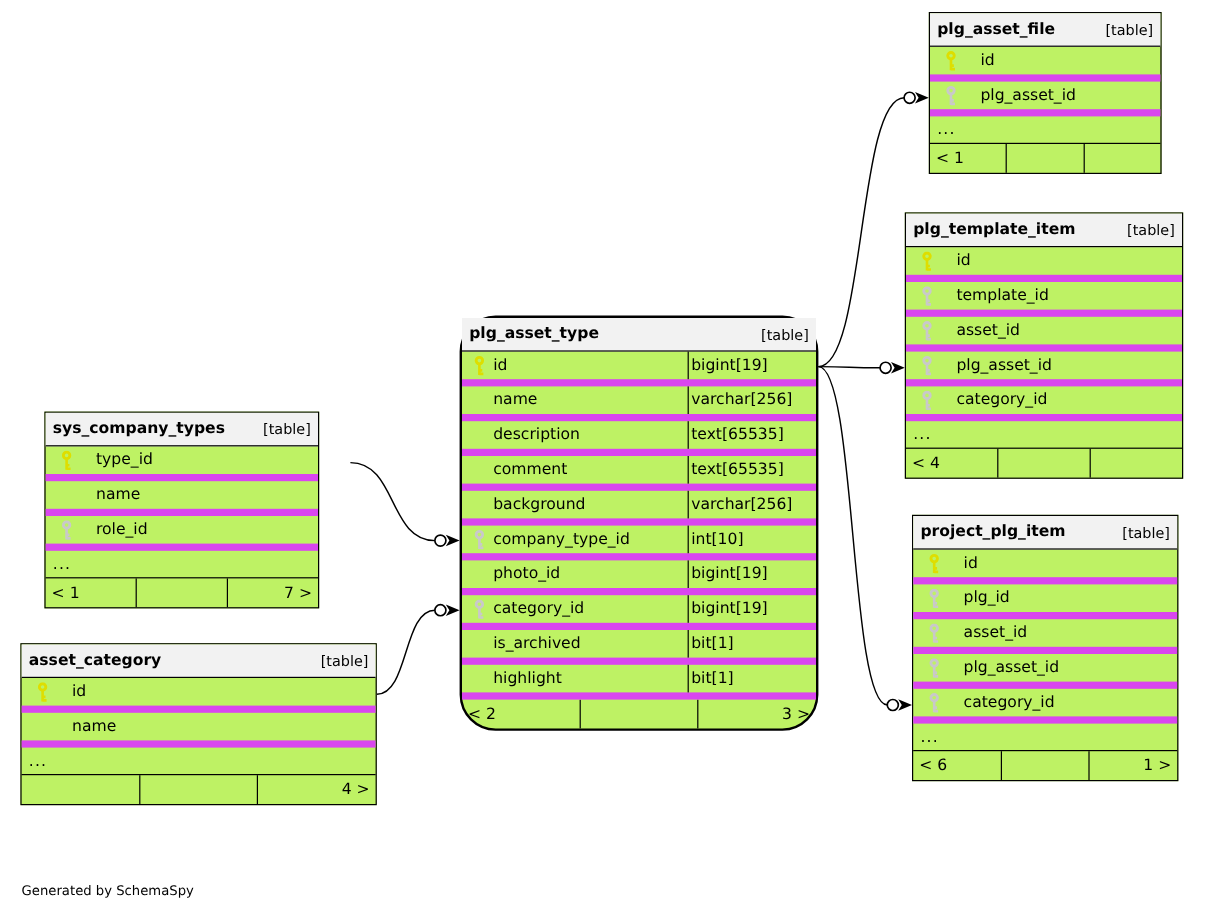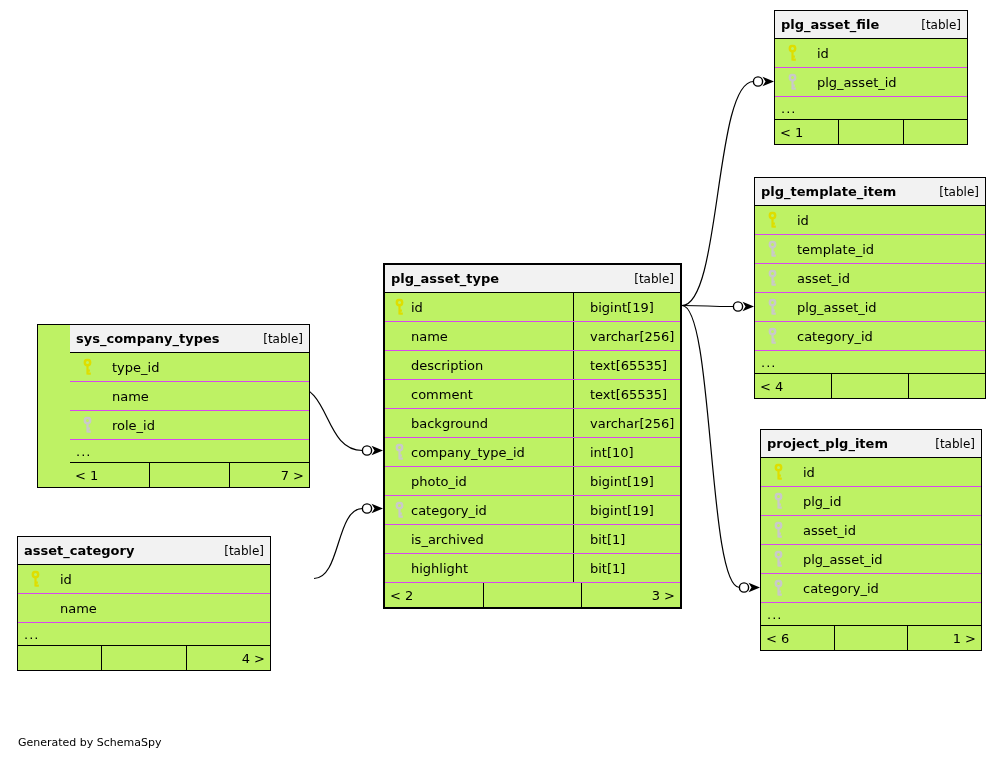--- a/index.html
+++ b/index.html
@@ -12,45 +12,45 @@
     overflow:hidden;
   }
   #relations{position:absolute;left:0;top:0;pointer-events:none;}
   .tbl{
     position:absolute;
     background:#bef264;
     border:1px solid #000;
     box-sizing:border-box;
     font-size:13px;
   }
-  .tbl.emph{border-width:2px;}
+  .tbl.emph{border-width:2px;border-radius:30px;}
   .hdr{
     height:28px;box-sizing:border-box;
     background:#f2f2f2;
     border-bottom:1px solid #000;
     display:flex;align-items:center;justify-content:space-between;
     padding:0 6px;
   }
   .tname{font-weight:bold;font-size:13px;white-space:nowrap;}
   .ttag{font-size:12px;white-space:nowrap;margin-left:8px;}
   .row{
     height:29px;box-sizing:border-box;
-    border-bottom:1px solid #d946ef;
+    border-bottom:6px solid #d946ef;
     position:relative;
     display:flex;align-items:center;
   }
   .kicon{position:absolute;left:12px;top:50%;transform:translateY(-50%);line-height:0;}
   .emph .kicon{left:9px;}
   .cname{margin-left:42px;white-space:nowrap;}
   .emph .cname{margin-left:26px;}
   .ctype{
     position:absolute;right:0;top:0;bottom:0;
     border-left:1px solid #000;
     display:flex;align-items:center;
-    padding-left:16px;box-sizing:border-box;
+    padding-left:2px;box-sizing:border-box;
     white-space:nowrap;
   }
   .ell{
     height:23px;box-sizing:border-box;
     border-bottom:1px solid #000;
     display:flex;align-items:center;
     padding-left:6px;
     letter-spacing:1px;
   }
   .ftr{height:24px;box-sizing:border-box;display:flex;}
@@ -264,21 +264,21 @@
         <div class="row">
           <span class="cname">highlight</span>
           <span class="ctype" style="width: 107px;">bit[1]</span>
         </div>
         <div class="ftr">
           <span class="fc">&lt; 2</span>
           <span class="fc"></span>
           <span class="fc">3 &gt;</span>
         </div>
       </div>
-      <div class="tbl" style="left: 37px; top: 324px; width: 273px; padding-left: 32px;">
+      <div class="tbl" style="left: 37px; top: 343px; width: 229px;">
         <div class="hdr">
           <span class="tname">sys_company_types</span>
           <span class="ttag">[table]</span>
         </div>
         <div class="row">
           <span class="kicon"><svg width="11" height="17" viewBox="0 0 11 17">
               <circle cx="5.5" cy="4" r="2.7" fill="none" stroke="#dede00" stroke-width="2.4"></circle>
               <path d="M5.5 6.7 V16 M5.5 12.2 H7.9 M5.5 15.1 H8.8" fill="none" stroke="#dede00" stroke-width="2.2"></path>
             </svg></span>
           <span class="cname">type_id</span>
@@ -293,21 +293,21 @@
             </svg></span>
           <span class="cname">role_id</span>
         </div>
         <div class="ell">...</div>
         <div class="ftr">
           <span class="fc">&lt; 1</span>
           <span class="fc"></span>
           <span class="fc">7 &gt;</span>
         </div>
       </div>
-      <div class="tbl" style="left: 17px; top: 536px; width: 254px;">
+      <div class="tbl" style="left: 17px; top: 536px; width: 297px;">
         <div class="hdr">
           <span class="tname">asset_category</span>
           <span class="ttag">[table]</span>
         </div>
         <div class="row">
           <span class="kicon"><svg width="11" height="17" viewBox="0 0 11 17">
               <circle cx="5.5" cy="4" r="2.7" fill="none" stroke="#dede00" stroke-width="2.4"></circle>
               <path d="M5.5 6.7 V16 M5.5 12.2 H7.9 M5.5 15.1 H8.8" fill="none" stroke="#dede00" stroke-width="2.2"></path>
             </svg></span>
           <span class="cname">id</span>

